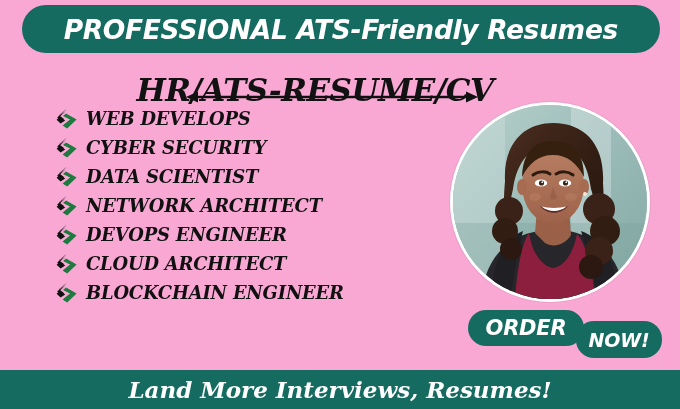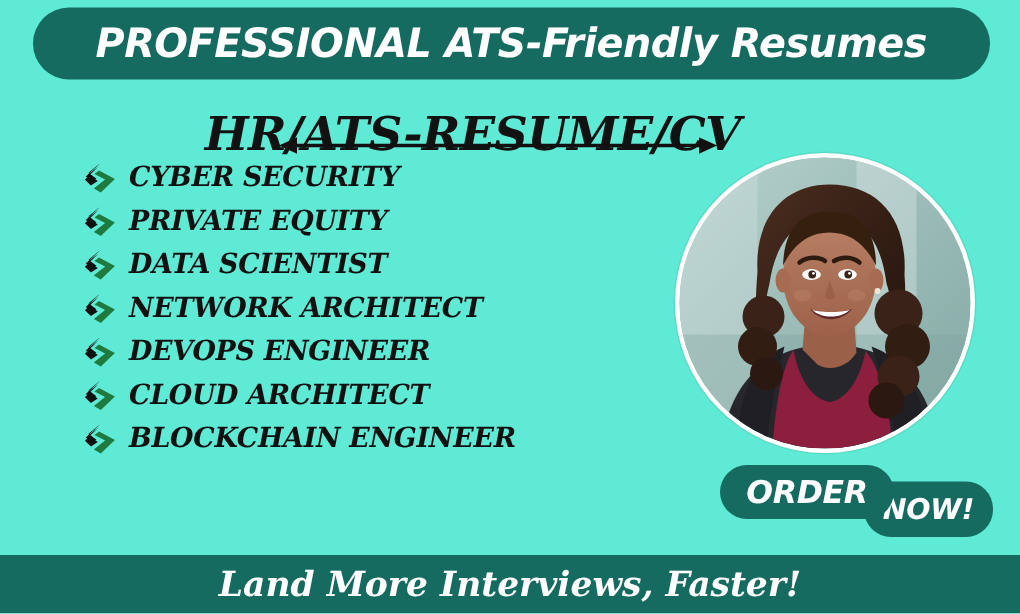--- a/index.html
+++ b/index.html
@@ -13,21 +13,21 @@
   body {
     position: relative;
     background: #f7f7f5;
     font-family: "Liberation Sans", sans-serif;
   }
 
   #canvas {
     position: relative;
     width: 680px;
     height: 409px;
-    background: #5eead4;
+    background: #f9a8d4;
     overflow: hidden;
   }
 
   
   .header-pill {
     position: absolute;
     left: 22px;
     top: 5px;
     width: 638px;
     height: 48px;
@@ -117,21 +117,21 @@
     overflow: hidden;
     border: 3px solid #ffffff;
     box-shadow: 0 0 0 1px rgba(0,0,0,0.06);
     background: #9dbdb9;
   }
   .photo-circle svg { display: block; }
 
   
   .badge-order {
     position: absolute;
-    left: 480px;
+    left: 468px;
     top: 310px;
     width: 116px;
     height: 36px;
     background: #166b61;
     border-radius: 18px;
     display: flex;
     align-items: center;
     justify-content: center;
     z-index: 5;
   }
@@ -195,45 +195,45 @@
   <div class="arrow-wrap">
     <svg width="292" height="14" viewBox="0 0 292 14">
       <line x1="10" y1="7" x2="282" y2="7" stroke="#111111" stroke-width="2.4"></line>
       <polygon points="0,7 12,1.5 12,12.5" fill="#111111"></polygon>
       <polygon points="292,7 280,1.5 280,12.5" fill="#111111"></polygon>
     </svg>
   </div>
 
   <div class="service-list">
 
+    <div class="service-item">
+      <span class="bullet-icon">
+        <svg width="26" height="22" viewBox="0 0 26 22">
+          <path d="M10.5 1 L3 7.2 L8.3 11.2 L5.2 13 L1.2 9.6 L9.4 2.2 Z" fill="#111111"></path>
+          <path d="M9.5 3.2 L2.6 8.3 L9.2 12.6 L4.6 15.6 L0.6 11.8 Z" fill="#111111"></path>
+          <path d="M11 6.5 L19.5 11.5 L10.5 19.5 L7.2 17.4 L14.4 11.6 L8.2 8.1 Z" fill="#1f7a3f"></path>
+          <path d="M10 5.6 L20.6 11.4 L11.2 20.4 L6.6 17.6 L14.2 11.6 L7 8 Z" fill="#1f7a3f"></path>
+        </svg>
+      </span>
+      <span class="service-label">WEB  DEVELOPS</span>
+    </div>
 
     <div class="service-item">
       <span class="bullet-icon">
         <svg width="26" height="22" viewBox="0 0 26 22">
           <path d="M10.5 1 L3 7.2 L8.3 11.2 L5.2 13 L1.2 9.6 L9.4 2.2 Z" fill="#111111"></path>
           <path d="M9.5 3.2 L2.6 8.3 L9.2 12.6 L4.6 15.6 L0.6 11.8 Z" fill="#111111"></path>
           <path d="M11 6.5 L19.5 11.5 L10.5 19.5 L7.2 17.4 L14.4 11.6 L8.2 8.1 Z" fill="#1f7a3f"></path>
           <path d="M10 5.6 L20.6 11.4 L11.2 20.4 L6.6 17.6 L14.2 11.6 L7 8 Z" fill="#1f7a3f"></path>
         </svg>
       </span>
       <span class="service-label">CYBER SECURITY</span>
     </div>
 
 
-    <div class="service-item">
-      <span class="bullet-icon">
-        <svg width="26" height="22" viewBox="0 0 26 22">
-          <path d="M10.5 1 L3 7.2 L8.3 11.2 L5.2 13 L1.2 9.6 L9.4 2.2 Z" fill="#111111"></path>
-          <path d="M9.5 3.2 L2.6 8.3 L9.2 12.6 L4.6 15.6 L0.6 11.8 Z" fill="#111111"></path>
-          <path d="M11 6.5 L19.5 11.5 L10.5 19.5 L7.2 17.4 L14.4 11.6 L8.2 8.1 Z" fill="#1f7a3f"></path>
-          <path d="M10 5.6 L20.6 11.4 L11.2 20.4 L6.6 17.6 L14.2 11.6 L7 8 Z" fill="#1f7a3f"></path>
-        </svg>
-      </span>
-      <span class="service-label">PRIVATE EQUITY</span>
-    </div>
 
     <div class="service-item">
       <span class="bullet-icon">
         <svg width="26" height="22" viewBox="0 0 26 22">
           <path d="M10.5 1 L3 7.2 L8.3 11.2 L5.2 13 L1.2 9.6 L9.4 2.2 Z" fill="#111111"></path>
           <path d="M9.5 3.2 L2.6 8.3 L9.2 12.6 L4.6 15.6 L0.6 11.8 Z" fill="#111111"></path>
           <path d="M11 6.5 L19.5 11.5 L10.5 19.5 L7.2 17.4 L14.4 11.6 L8.2 8.1 Z" fill="#1f7a3f"></path>
           <path d="M10 5.6 L20.6 11.4 L11.2 20.4 L6.6 17.6 L14.2 11.6 L7 8 Z" fill="#1f7a3f"></path>
         </svg>
       </span>
@@ -363,16 +363,16 @@
   </div>
 
   <div class="badge-order">
     <span class="badge-text">ORDER</span>
   </div>
   <div class="badge-now">
     <span class="badge-text">NOW!</span>
   </div>
 
   <div class="bottom-banner">
-    <span class="bottom-banner-text">Land More Interviews, Faster!</span>
+    <span class="bottom-banner-text">Land More Interviews, Resumes!</span>
   </div>
 
 </div>
 
 </body></html>

